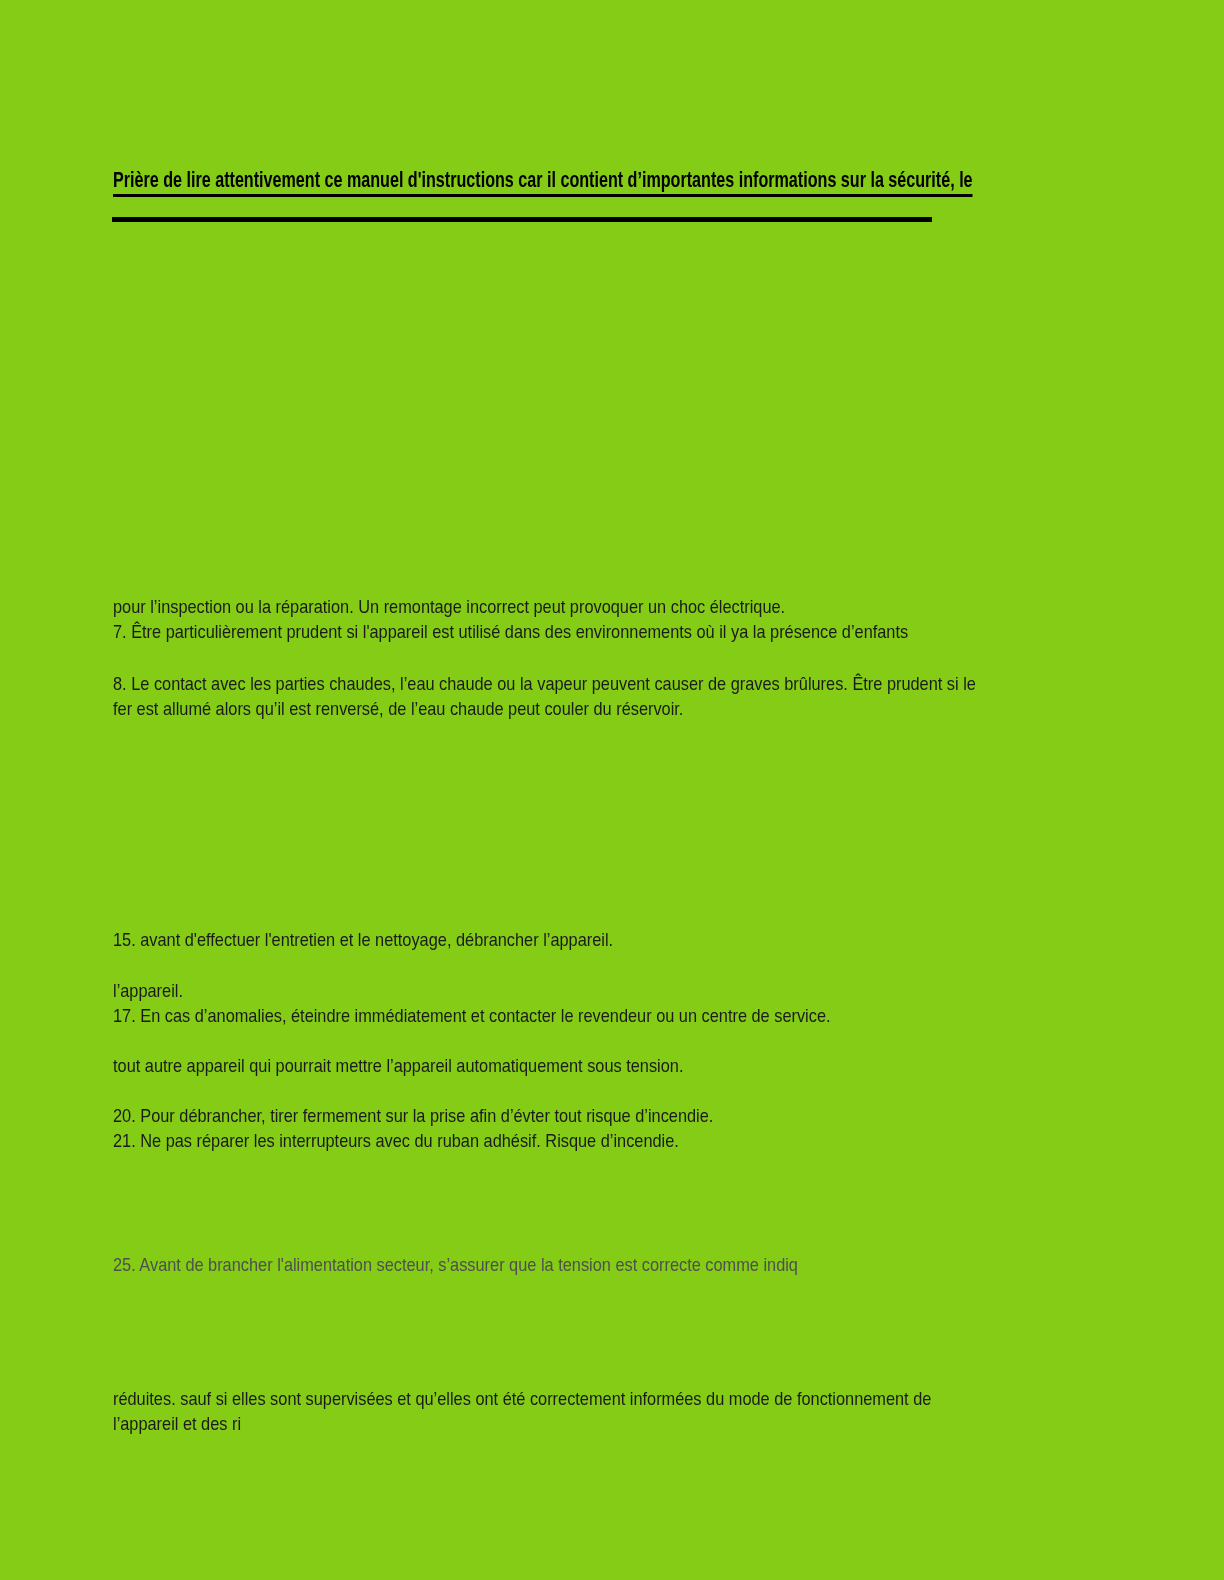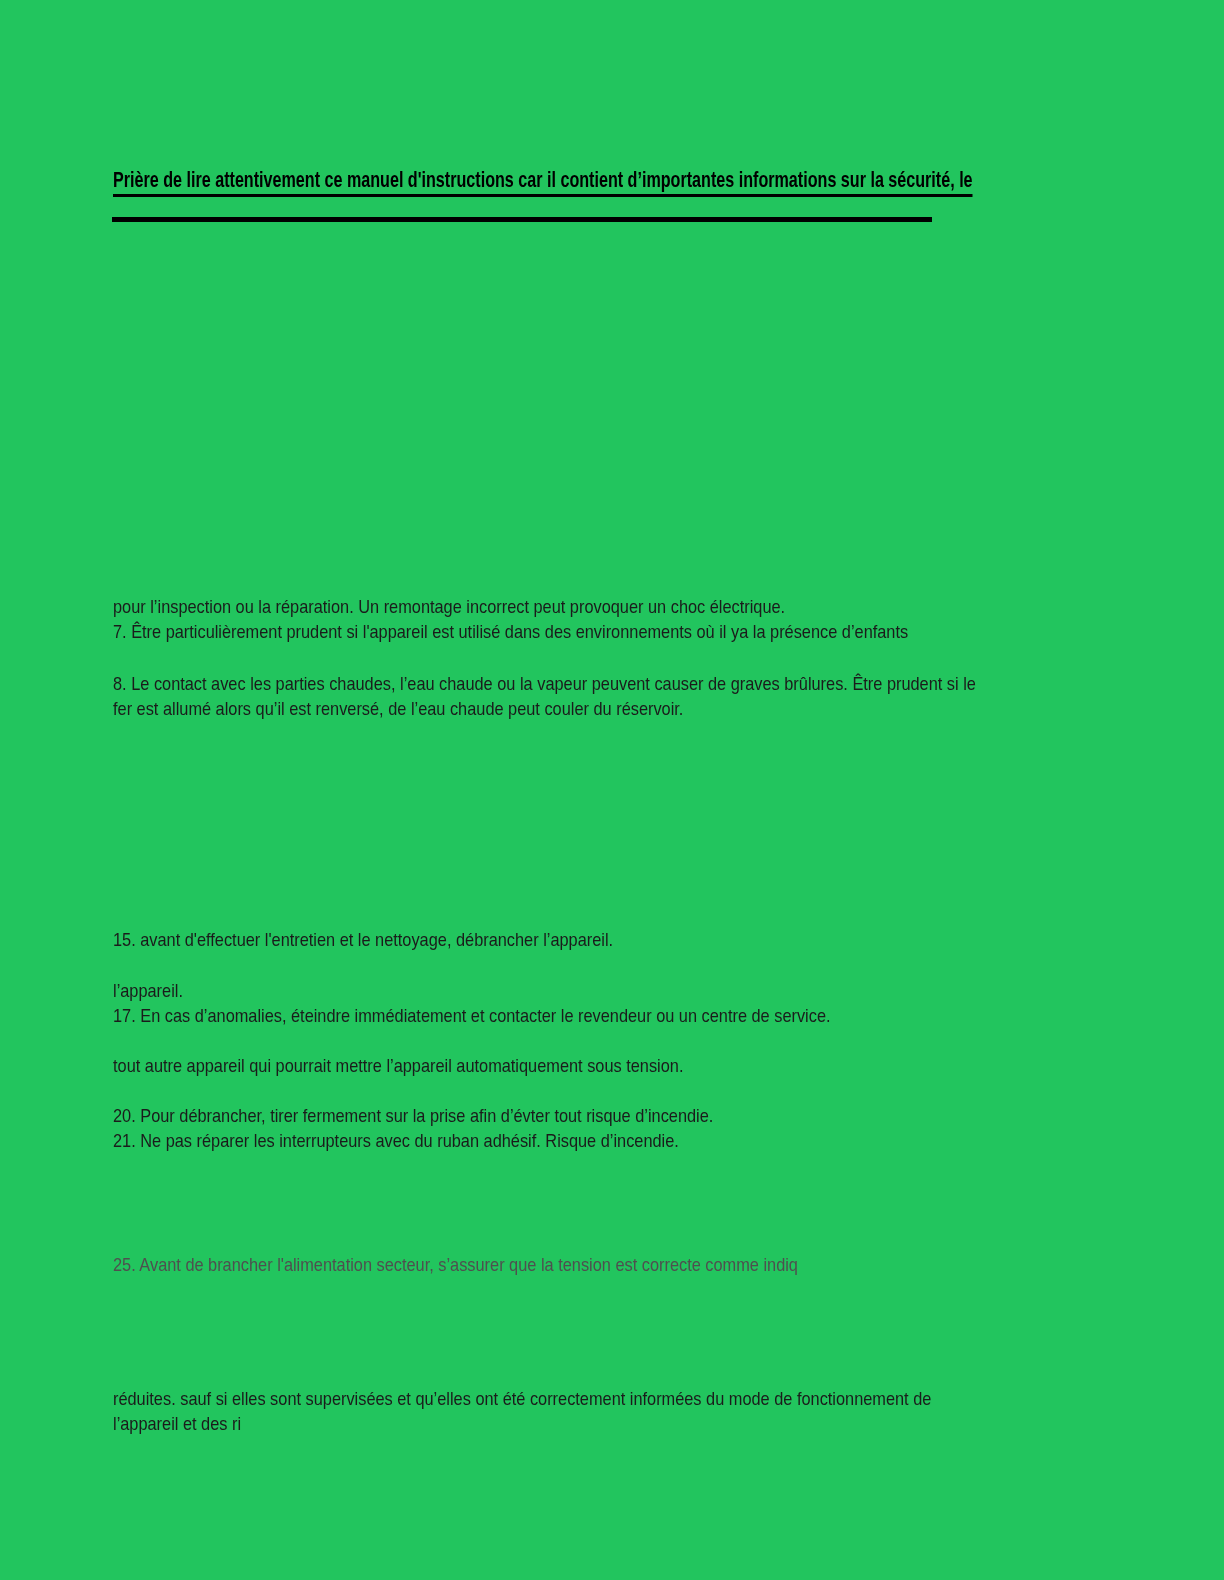--- a/index.html
+++ b/index.html
@@ -4,21 +4,21 @@
 <style>
   html, body {
     margin: 0;
     padding: 0;
     background: #ffffff;
   }
   .page {
     position: relative;
     width: 1224px;
     height: 1580px;
-    background: #22c55e;
+    background: #84cc16;
     overflow: hidden;
     font-family: "Liberation Sans", "DejaVu Sans", sans-serif;
     color: #1b1b1b;
   }
   .block {
     position: absolute;
     left: 113px;
     transform: scaleX(0.86);
     transform-origin: 0 0;
   }

